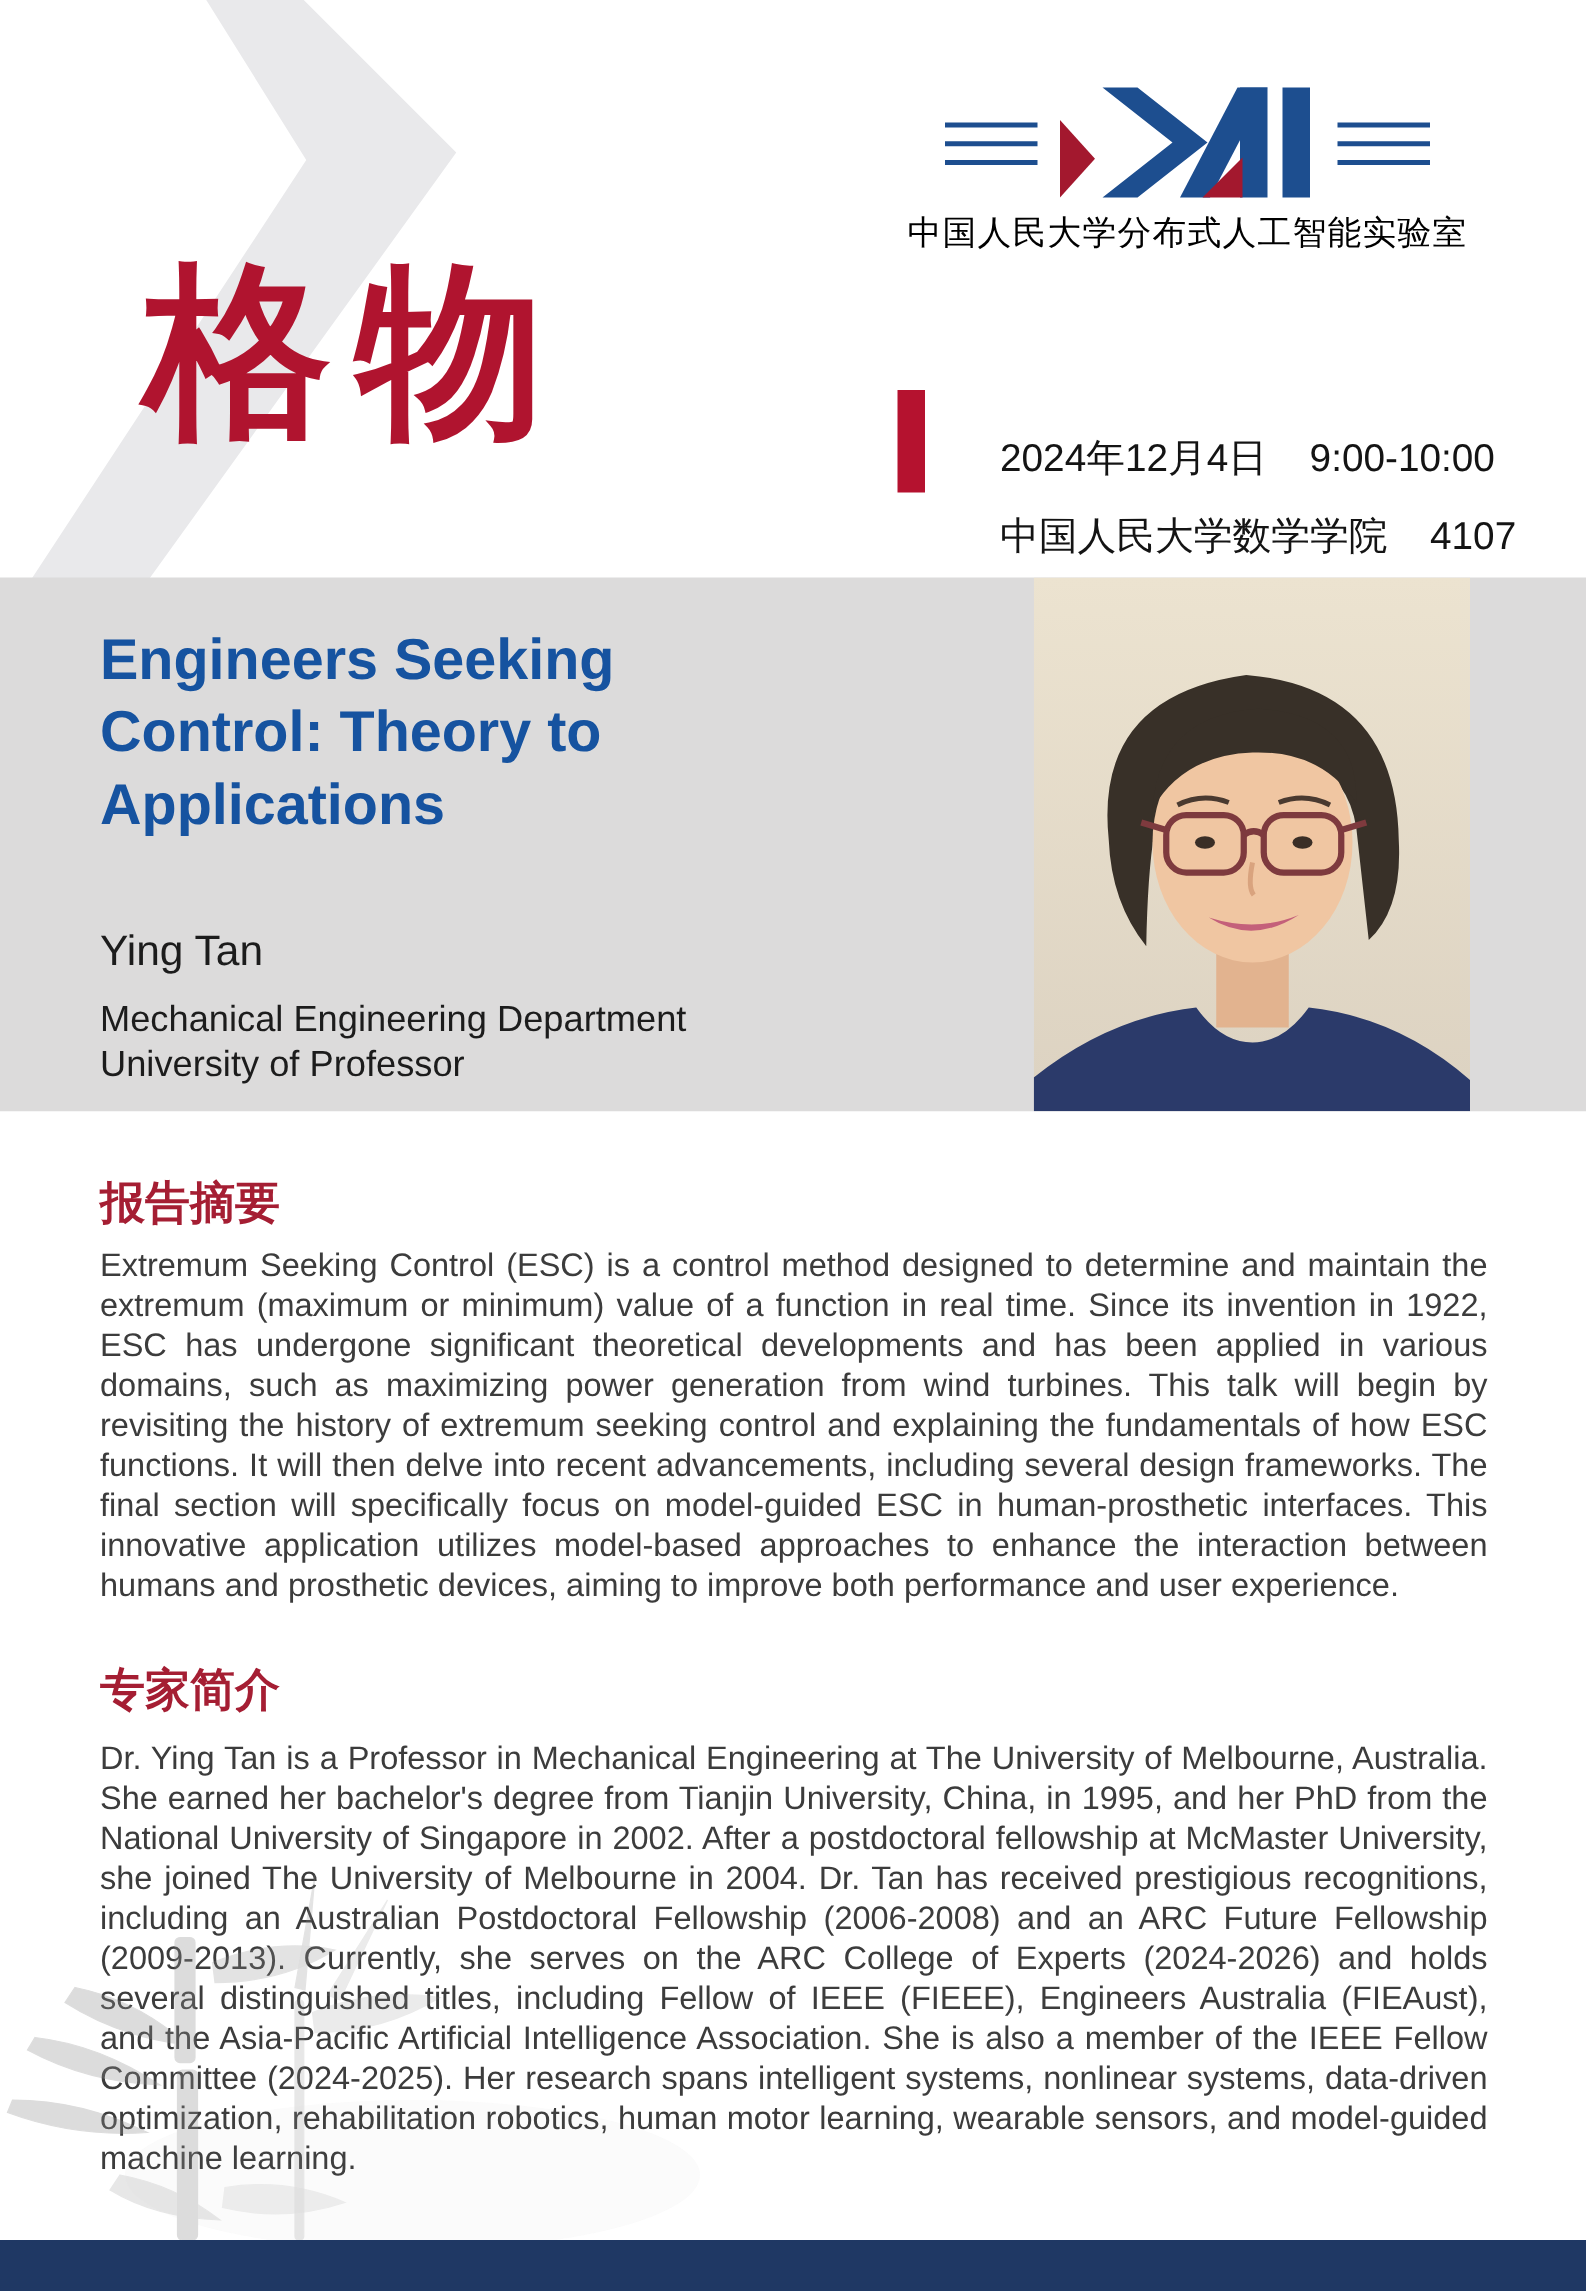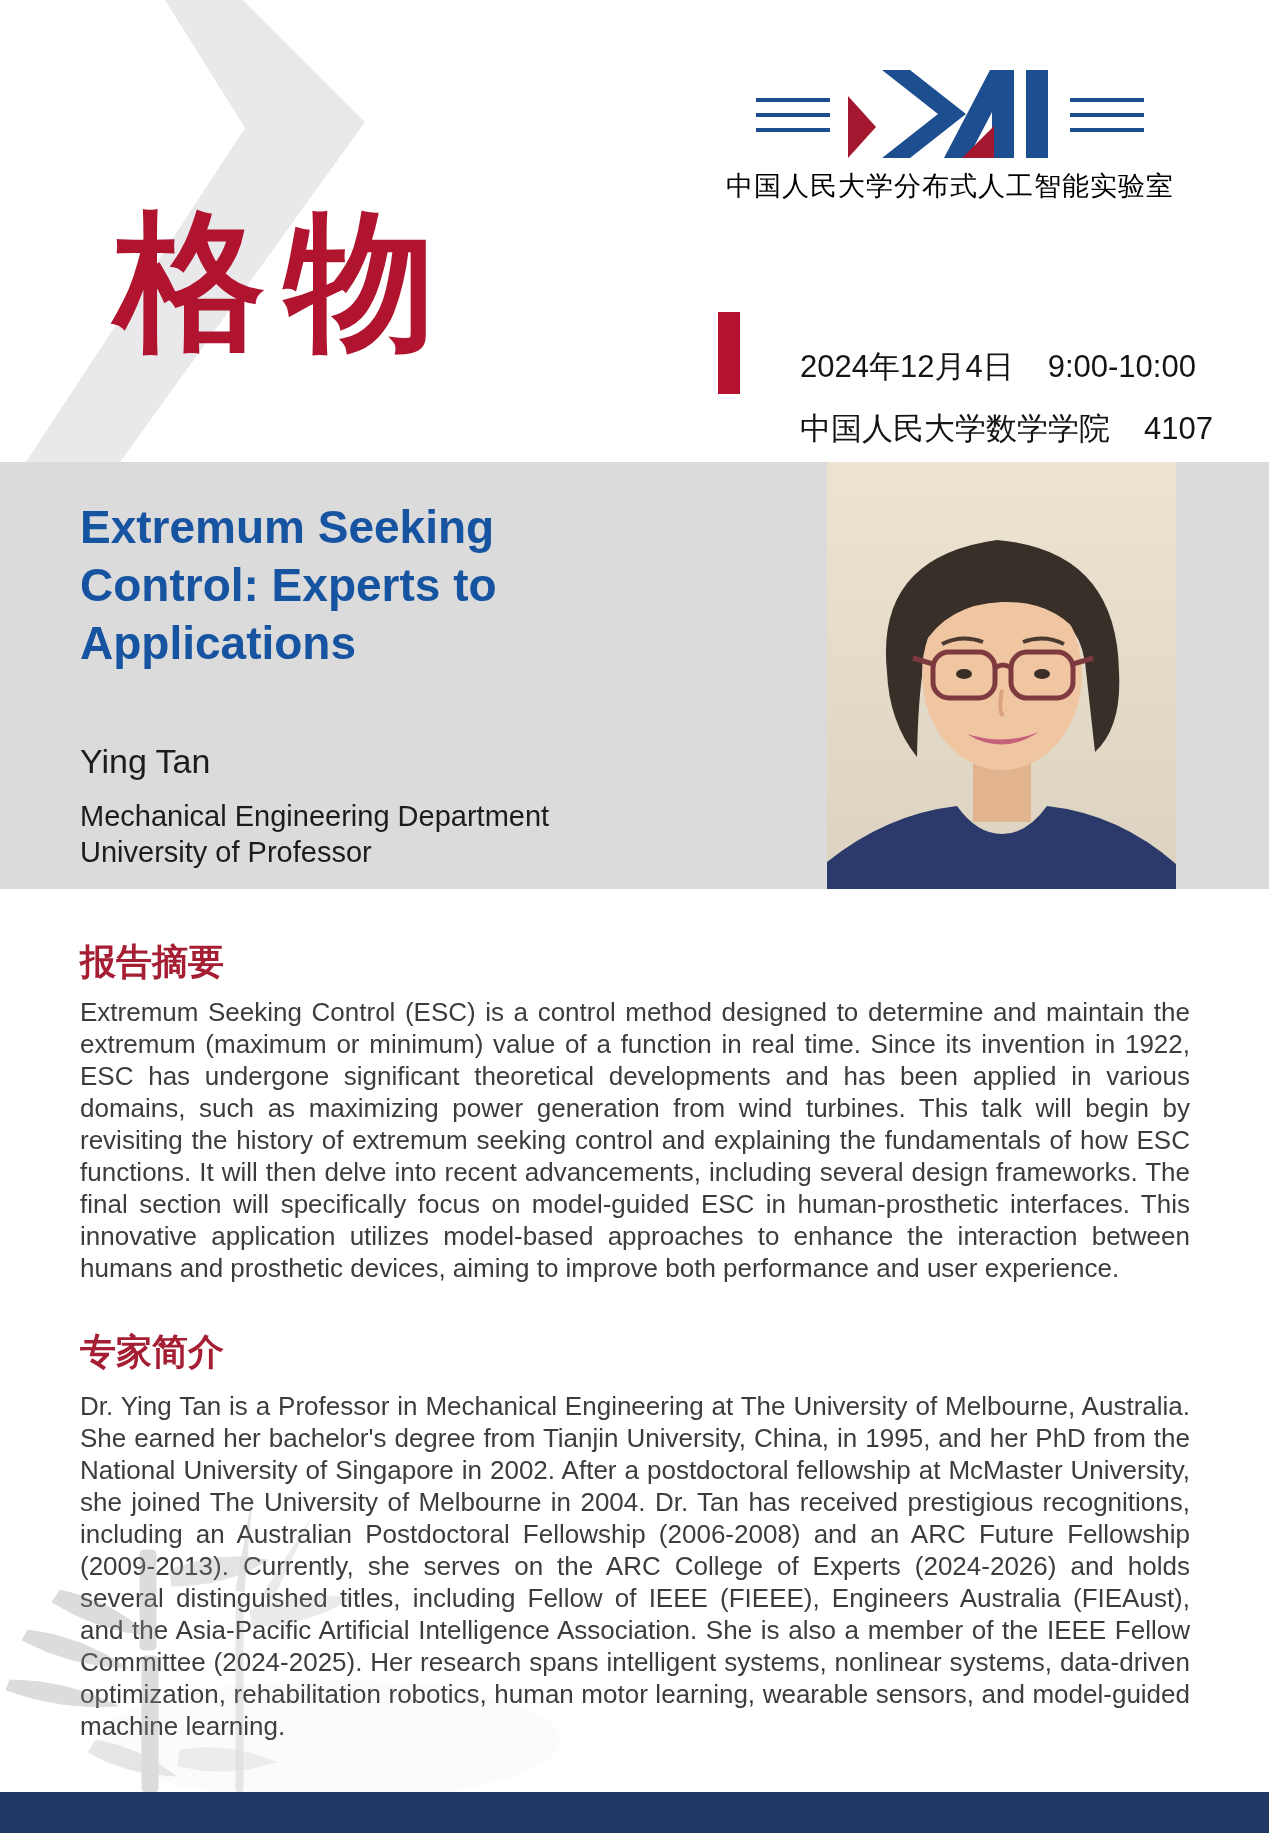--- a/index.html
+++ b/index.html
@@ -120,21 +120,21 @@
 
   <div class="abs date-bar"></div>
   <div class="abs event-line event-datetime">
     <span>2024年12月4日</span><span class="event-gap"></span><span>9:00-10:00</span>
   </div>
   <div class="abs event-line event-location">
     <span>中国人民大学数学学院</span><span class="event-gap"></span><span>4107</span>
   </div>
 
   <div class="abs band"></div>
-  <div class="abs talk-title">Extremum Seeking Control: Experts to Applications</div>
+  <div class="abs talk-title">Engineers Seeking Control: Theory to Applications</div>
   <div class="abs speaker-name">Ying Tan</div>
   <div class="abs speaker-affil">
     <div>Mechanical Engineering Department</div>
     <div>University of Professor</div>
   </div>
 
   <svg class="abs photo-svg" viewBox="0 0 349 427" aria-hidden="true">
     <defs>
       <linearGradient id="bgGrad" x1="0" y1="0" x2="0" y2="1">
         <stop offset="0" stop-color="#ece3d0"></stop>

